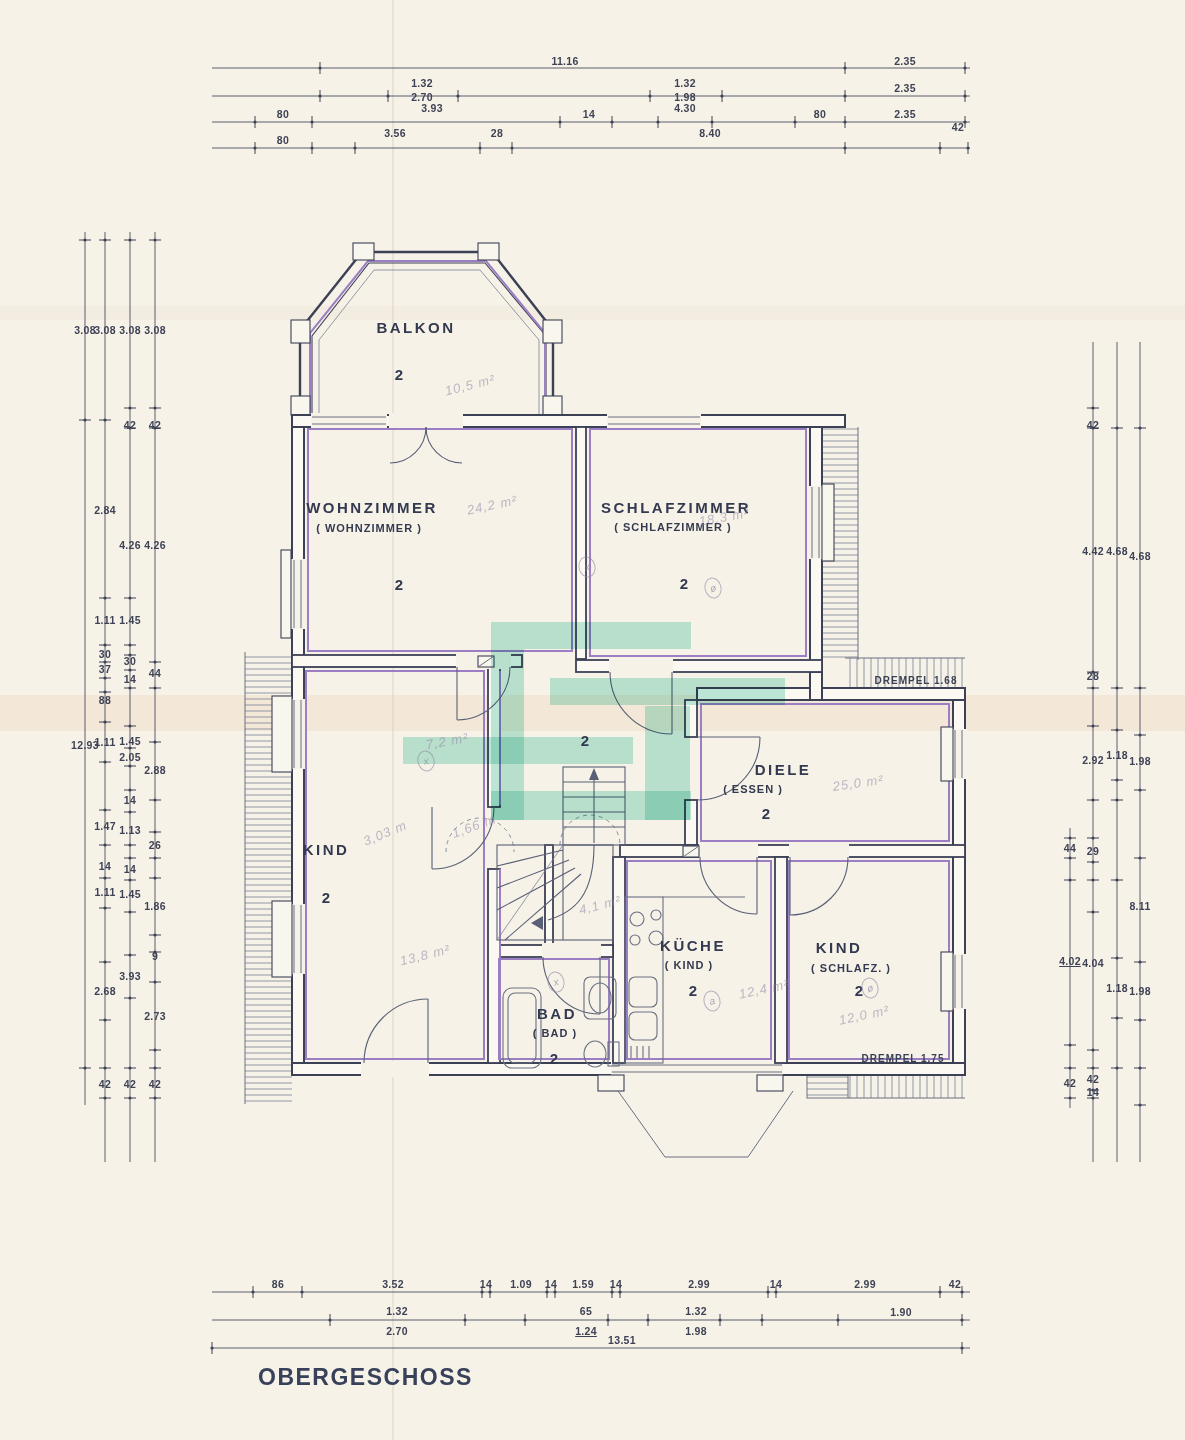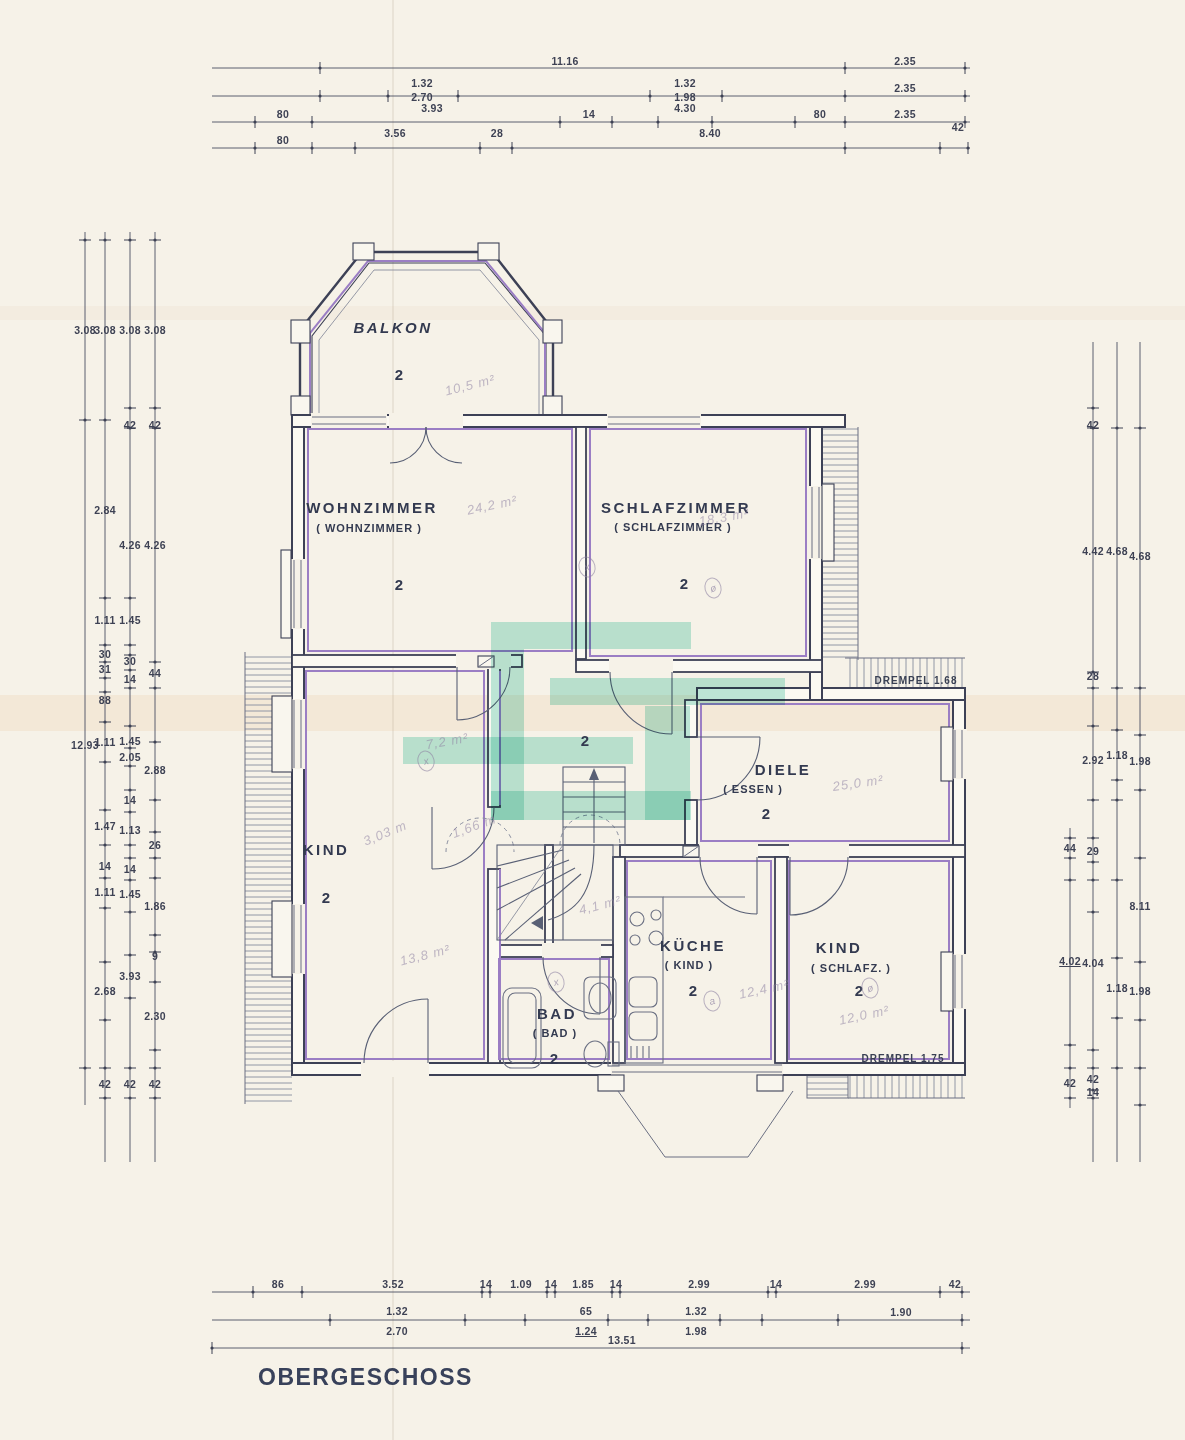--- a/index.html
+++ b/index.html
@@ -586,21 +586,21 @@
       <span class="dim" style="left: 283px; top: 140px;">80</span>
       <span class="dim" style="left: 395px; top: 133px; text-align: center;">3.56</span>
       <span class="dim" style="left: 497px; top: 133px;">28</span>
       <span class="dim" style="left: 710px; top: 133px;">8.40</span>
       <span class="dim" style="left: 958px; top: 127px;">42</span>
       <span class="dim" style="left: 278px; top: 1284px;">86</span>
       <span class="dim" style="left: 393px; top: 1284px;">3.52</span>
       <span class="dim" style="left: 486px; top: 1284px;">14</span>
       <span class="dim" style="left: 521px; top: 1284px;">1.09</span>
       <span class="dim" style="left: 551px; top: 1284px;">14</span>
-      <span class="dim" style="left: 583px; top: 1284px;">1.85</span>
+      <span class="dim" style="left: 583px; top: 1284px;">1.59</span>
       <span class="dim" style="left: 616px; top: 1284px;">14</span>
       <span class="dim" style="left: 699px; top: 1284px;">2.99</span>
       <span class="dim" style="left: 776px; top: 1284px;">14</span>
       <span class="dim" style="left: 865px; top: 1284px;">2.99</span>
       <span class="dim" style="left: 955px; top: 1284px;">42</span>
       <span class="dim" style="left: 397px; top: 1311px;">1.32</span>
       <span class="dim" style="left: 397px; top: 1331px;">2.70</span>
       <span class="dim" style="left: 586px; top: 1311px;">65</span>
       <span class="dim" style="left: 586px; top: 1331px; text-decoration: underline;">1.24</span>
       <span class="dim" style="left: 696px; top: 1311px;">1.32</span>
@@ -612,21 +612,21 @@
       <span class="dim v" style="left: 130px; top: 330px;">3.08</span>
       <span class="dim v" style="left: 155px; top: 330px;">3.08</span>
       <span class="dim v" style="left: 130px; top: 425px;">42</span>
       <span class="dim v" style="left: 155px; top: 425px;">42</span>
       <span class="dim v" style="left: 105px; top: 510px;">2.84</span>
       <span class="dim v" style="left: 130px; top: 545px;">4.26</span>
       <span class="dim v" style="left: 155px; top: 545px;">4.26</span>
       <span class="dim v" style="left: 105px; top: 620px;">1.11</span>
       <span class="dim v" style="left: 130px; top: 620px;">1.45</span>
       <span class="dim v" style="left: 105px; top: 654px;">30</span>
-      <span class="dim v" style="left: 105px; top: 669px;">31</span>
+      <span class="dim v" style="left: 105px; top: 669px;">37</span>
       <span class="dim v" style="left: 130px; top: 661px;">30</span>
       <span class="dim v" style="left: 130px; top: 679px;">14</span>
       <span class="dim v" style="left: 155px; top: 673px;">44</span>
       <span class="dim v" style="left: 105px; top: 700px;">88</span>
       <span class="dim v" style="left: 85px; top: 745px;">12.93</span>
       <span class="dim v" style="left: 105px; top: 742px;">1.11</span>
       <span class="dim v" style="left: 130px; top: 741px;">1.45</span>
       <span class="dim v" style="left: 130px; top: 757px;">2.05</span>
       <span class="dim v" style="left: 155px; top: 770px;">2.88</span>
       <span class="dim v" style="left: 130px; top: 800px;">14</span>
@@ -634,21 +634,21 @@
       <span class="dim v" style="left: 130px; top: 830px;">1.13</span>
       <span class="dim v" style="left: 155px; top: 845px;">26</span>
       <span class="dim v" style="left: 105px; top: 866px;">14</span>
       <span class="dim v" style="left: 130px; top: 869px;">14</span>
       <span class="dim v" style="left: 105px; top: 892px;">1.11</span>
       <span class="dim v" style="left: 130px; top: 894px;">1.45</span>
       <span class="dim v" style="left: 155px; top: 906px;">1.86</span>
       <span class="dim v" style="left: 155px; top: 956px;">9</span>
       <span class="dim v" style="left: 130px; top: 976px;">3.93</span>
       <span class="dim v" style="left: 105px; top: 991px;">2.68</span>
-      <span class="dim v" style="left: 155px; top: 1016px;">2.30</span>
+      <span class="dim v" style="left: 155px; top: 1016px;">2.73</span>
       <span class="dim v" style="left: 105px; top: 1084px;">42</span>
       <span class="dim v" style="left: 130px; top: 1084px;">42</span>
       <span class="dim v" style="left: 155px; top: 1084px;">42</span>
       <span class="dim v" style="left: 1093px; top: 425px;">42</span>
       <span class="dim v" style="left: 1093px; top: 551px;">4.42</span>
       <span class="dim v" style="left: 1117px; top: 551px;">4.68</span>
       <span class="dim v" style="left: 1140px; top: 556px;">4.68</span>
       <span class="dim v" style="left: 1093px; top: 676px;">28</span>
       <span class="dim v" style="left: 1093px; top: 760px;">2.92</span>
       <span class="dim v" style="left: 1117px; top: 755px;">1.18</span>
@@ -656,21 +656,21 @@
       <span class="dim v" style="left: 1070px; top: 848px;">44</span>
       <span class="dim v" style="left: 1093px; top: 851px;">29</span>
       <span class="dim v" style="left: 1140px; top: 906px;">8.11</span>
       <span class="dim v" style="left: 1070px; top: 961px; text-decoration: underline;">4.02</span>
       <span class="dim v" style="left: 1093px; top: 963px;">4.04</span>
       <span class="dim v" style="left: 1117px; top: 988px;">1.18</span>
       <span class="dim v" style="left: 1140px; top: 991px;">1.98</span>
       <span class="dim v" style="left: 1070px; top: 1083px;">42</span>
       <span class="dim v" style="left: 1093px; top: 1079px;">42</span>
       <span class="dim v" style="left: 1093px; top: 1092px;">14</span>
-      <span class="room-name" style="left: 393px; top: 327px; font-style: italic;">BALKON</span>
+      <span class="room-name" style="left: 416px; top: 327px;">BALKON</span>
       <span class="room-num" style="left: 399px; top: 374px;">2</span>
       <span class="room-name" style="left: 372px; top: 507px;">WOHNZIMMER</span>
       <span class="room-sub" style="left: 369px; top: 528px;">( WOHNZIMMER )</span>
       <span class="room-num" style="left: 399px; top: 584px;">2</span>
       <span class="room-name" style="left: 676px; top: 507px;">SCHLAFZIMMER</span>
       <span class="room-sub" style="left: 673px; top: 527px;">( SCHLAFZIMMER )</span>
       <span class="room-num" style="left: 684px; top: 583px;">2</span>
       <span class="room-num" style="left: 585px; top: 740px;">2</span>
       <span class="room-name" style="left: 326px; top: 849px;">KIND</span>
       <span class="room-num" style="left: 326px; top: 897px;">2</span>

